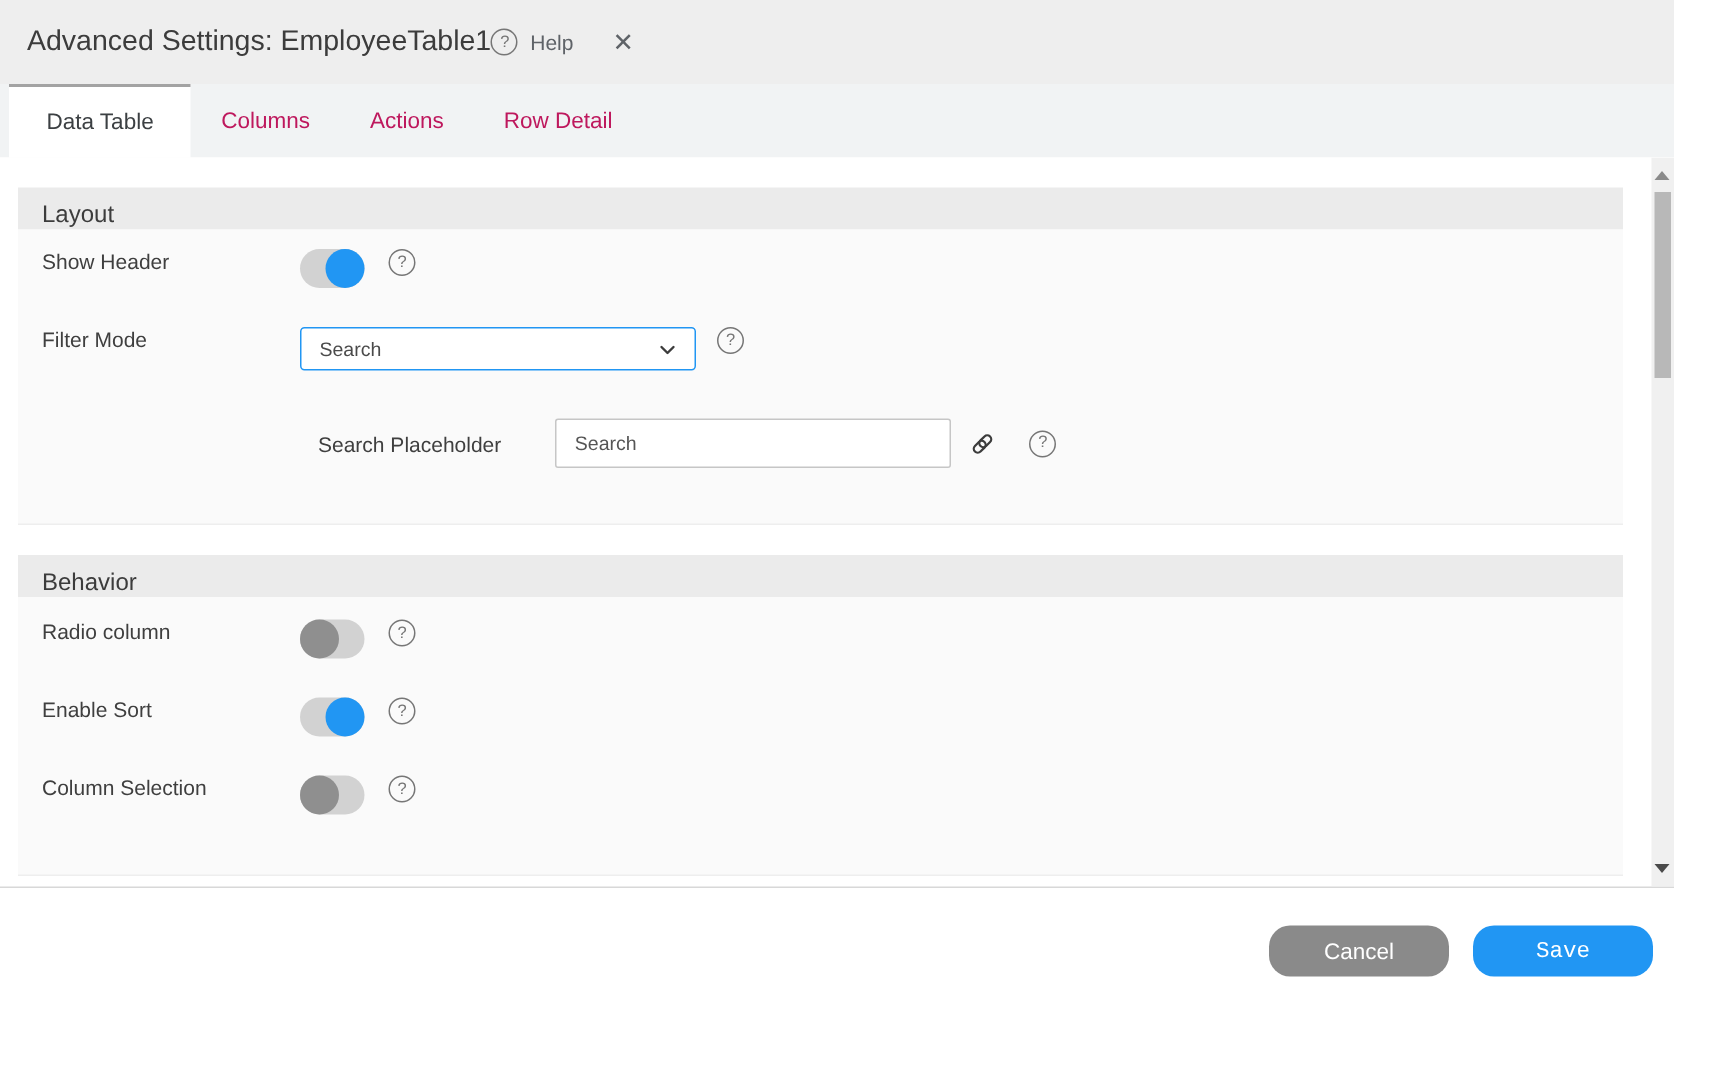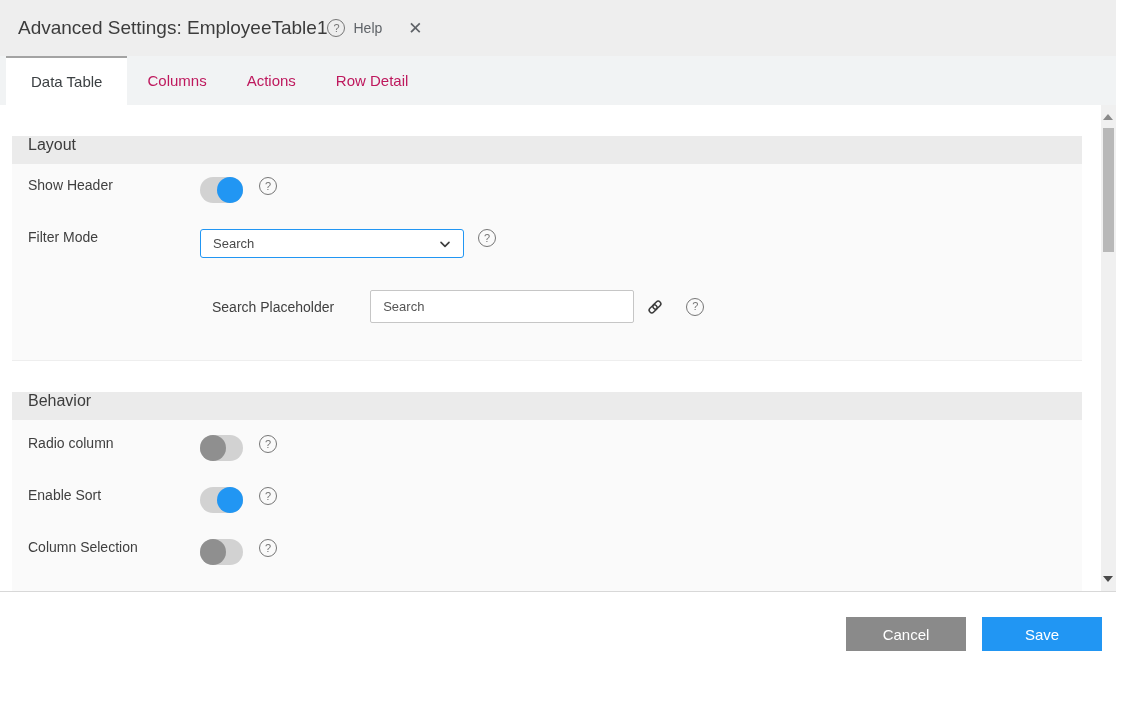--- a/index.html
+++ b/index.html
@@ -25,21 +25,21 @@
   .tab { padding: 0 20px; display: flex; align-items: center; font-size: 15px;
     color: #be185d; cursor: pointer; }
   .tab.active { background: #ffffff; border-top: 2px solid #a3a3a3;
     color: #3c4043; margin-left: 6px; padding: 0 25px; }
 
   
   .content { position: relative; height: 487px; background: #ffffff;
     border-bottom: 1px solid #d8d8d8; overflow: hidden; }
   .sections { padding: 20px 0 0 12px; width: 1082px; }
   .section-bar { height: 28px; background: #ebebeb; display: flex;
-    align-items: flex-start; padding-left: 16px; font-size: 16px; color: #3c3c3c; margin-top: 11px; }
+    align-items: flex-end; padding-left: 16px; font-size: 16px; color: #3c3c3c; }
   .section-body { background: #fafafa; border-bottom: 1px solid #eeeeee; }
   .layout-body { padding: 13px 16px 37px 16px; }
   .behavior-body { padding: 15px 16px 40px 16px; }
   .section-gap { height: 20px; }
 
   .row { display: flex; align-items: flex-start; }
   .row-label { width: 172px; font-size: 14px; color: #3f3f3f; flex-shrink: 0; }
 
   
   .toggle { width: 43px; height: 26px; border-radius: 13px; background: #d2d2d2;
@@ -76,25 +76,25 @@
   .sb-thumb { position: absolute; top: 23px; left: 2px; width: 11px;
     height: 124px; background: #b8b8b8; }
   .sb-arrow { width: 0; height: 0; border-left: 5px solid transparent;
     border-right: 5px solid transparent; position: absolute; left: 2px; }
   .sb-arrow.up { top: 9px; border-bottom: 6px solid #8a8a8a; }
   .sb-arrow.down { bottom: 9px; border-top: 6px solid #4a4a4a; }
 
   
   .footer { display: flex; justify-content: flex-end; gap: 16px;
     padding: 25px 46px 0 0; width: 1148px; }
-  .btn { width: 120px; height: 34px; border: none; border-radius: 0;
+  .btn { width: 120px; height: 34px; border: none; border-radius: 14px;
     font-size: 15px; color: #ffffff; cursor: pointer;
     font-family: "Liberation Sans", sans-serif; }
   .btn-cancel { background: #8a8a8a; }
-  .btn-save { background: #2196f3; }
+  .btn-save { background: #2196f3; font-family: Liberation Mono, monospace; }
 </style>
 </head>
 <body>
 
 <div class="dialog">
 
   <div class="dialog-header">
     <div class="dialog-title">Advanced Settings: EmployeeTable1</div>
     <div class="header-right">
       <div class="help-btn">

